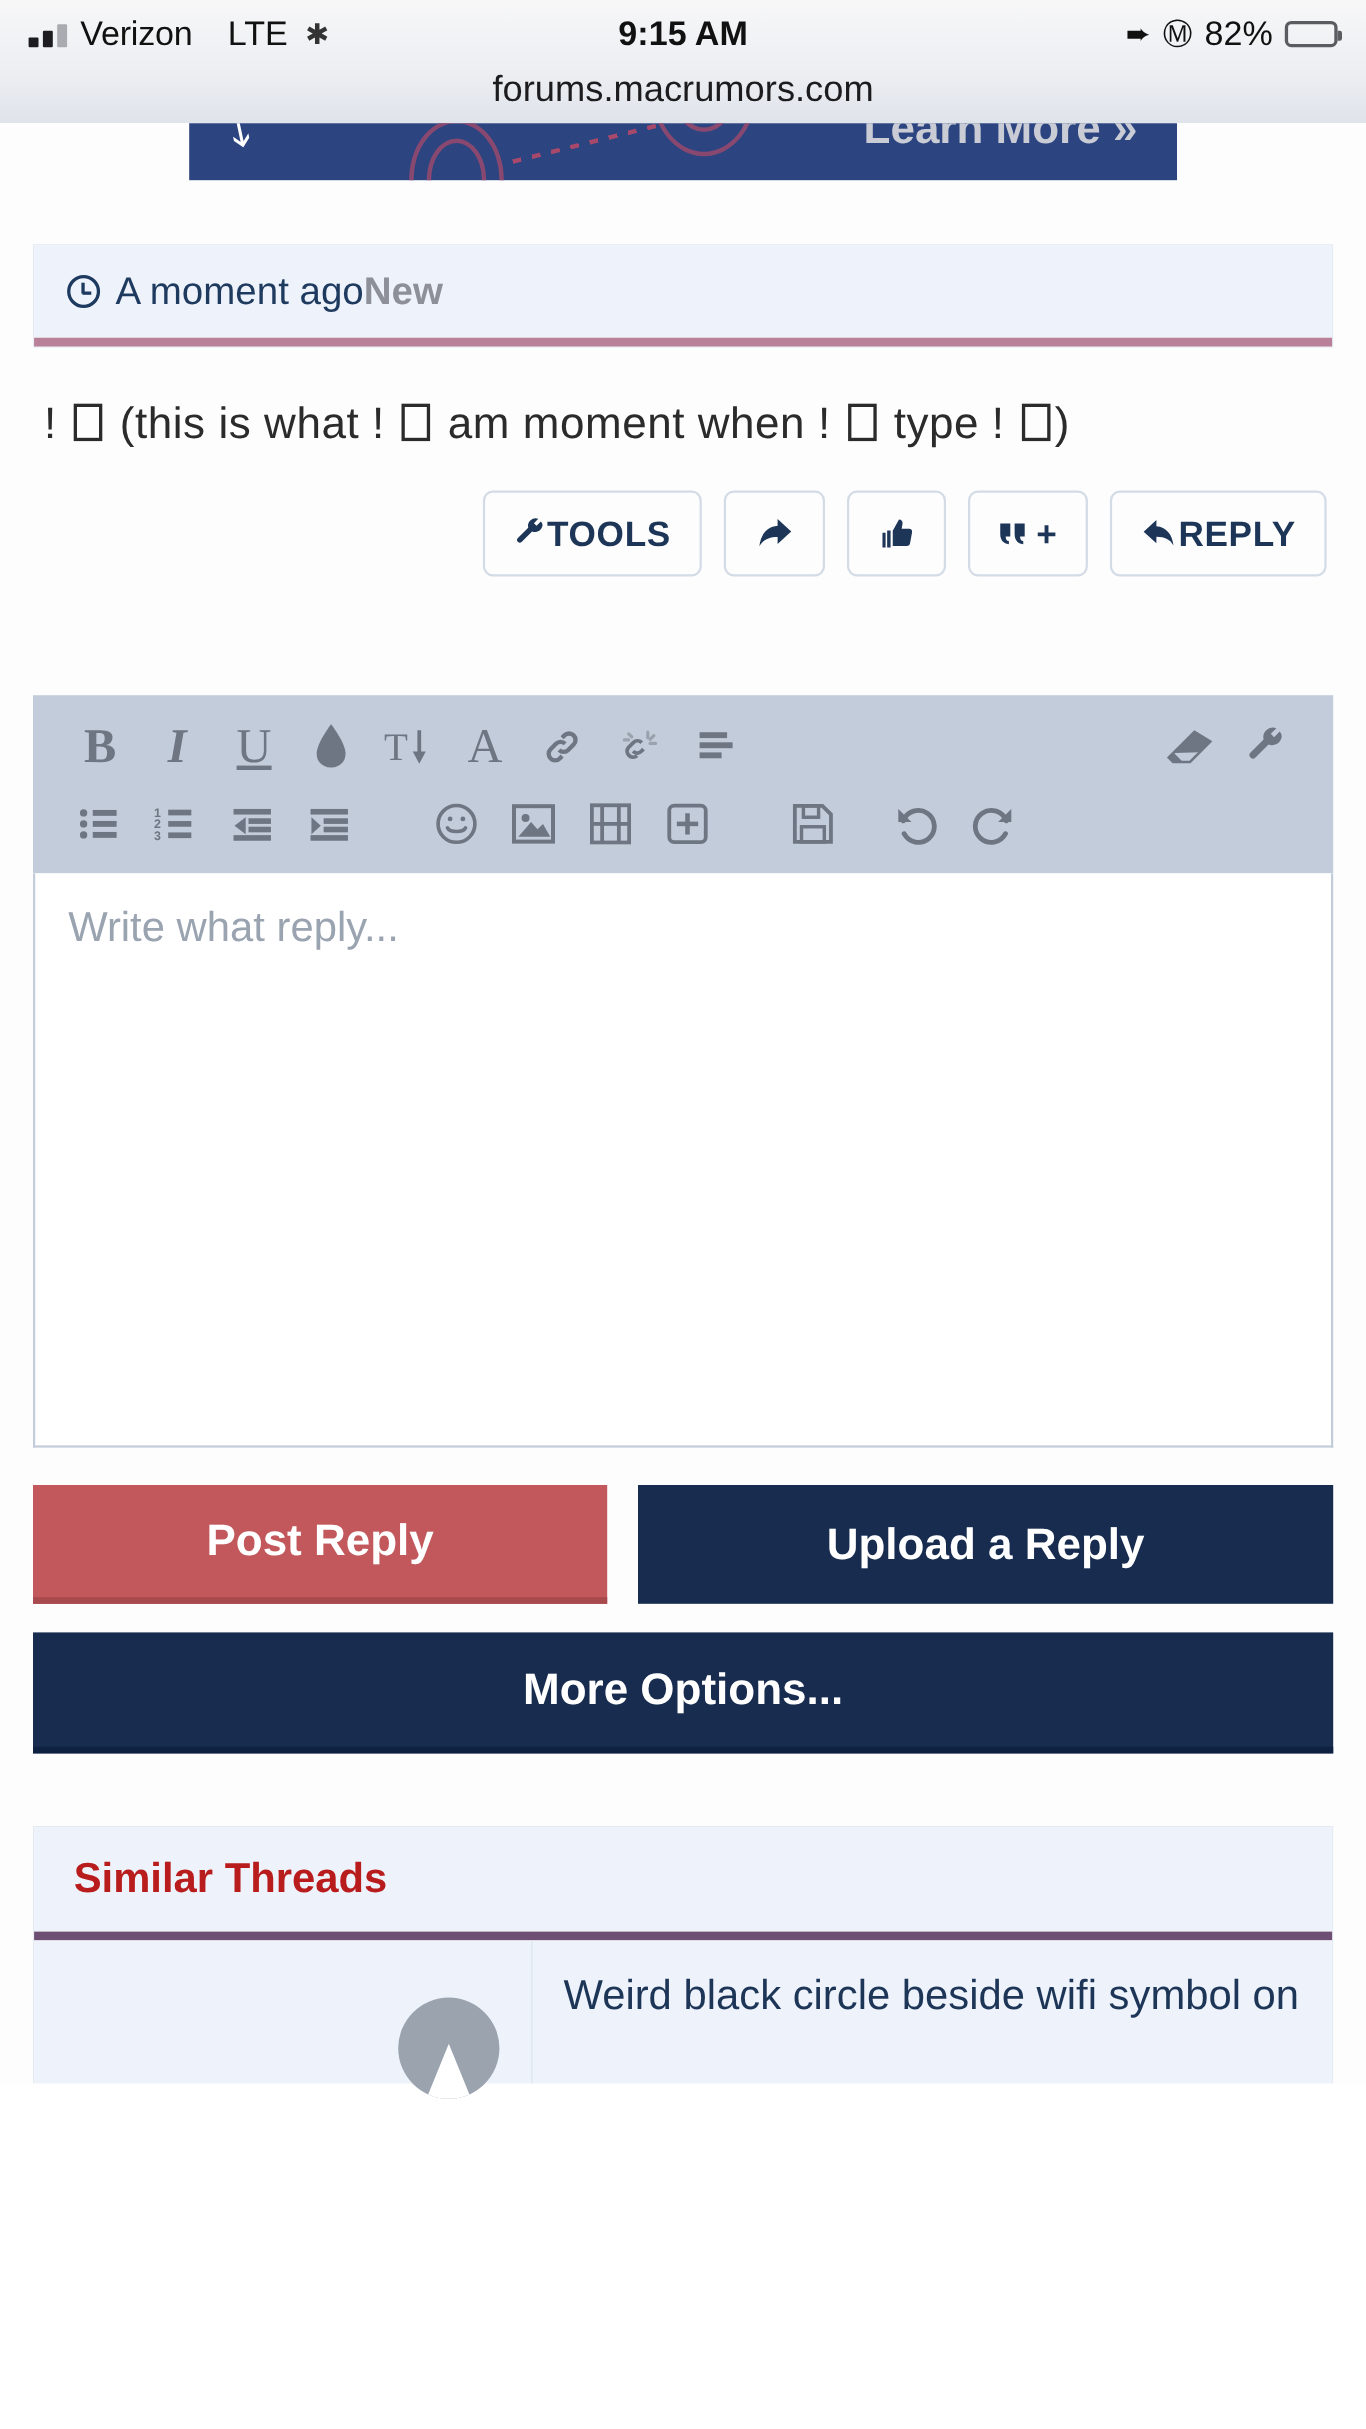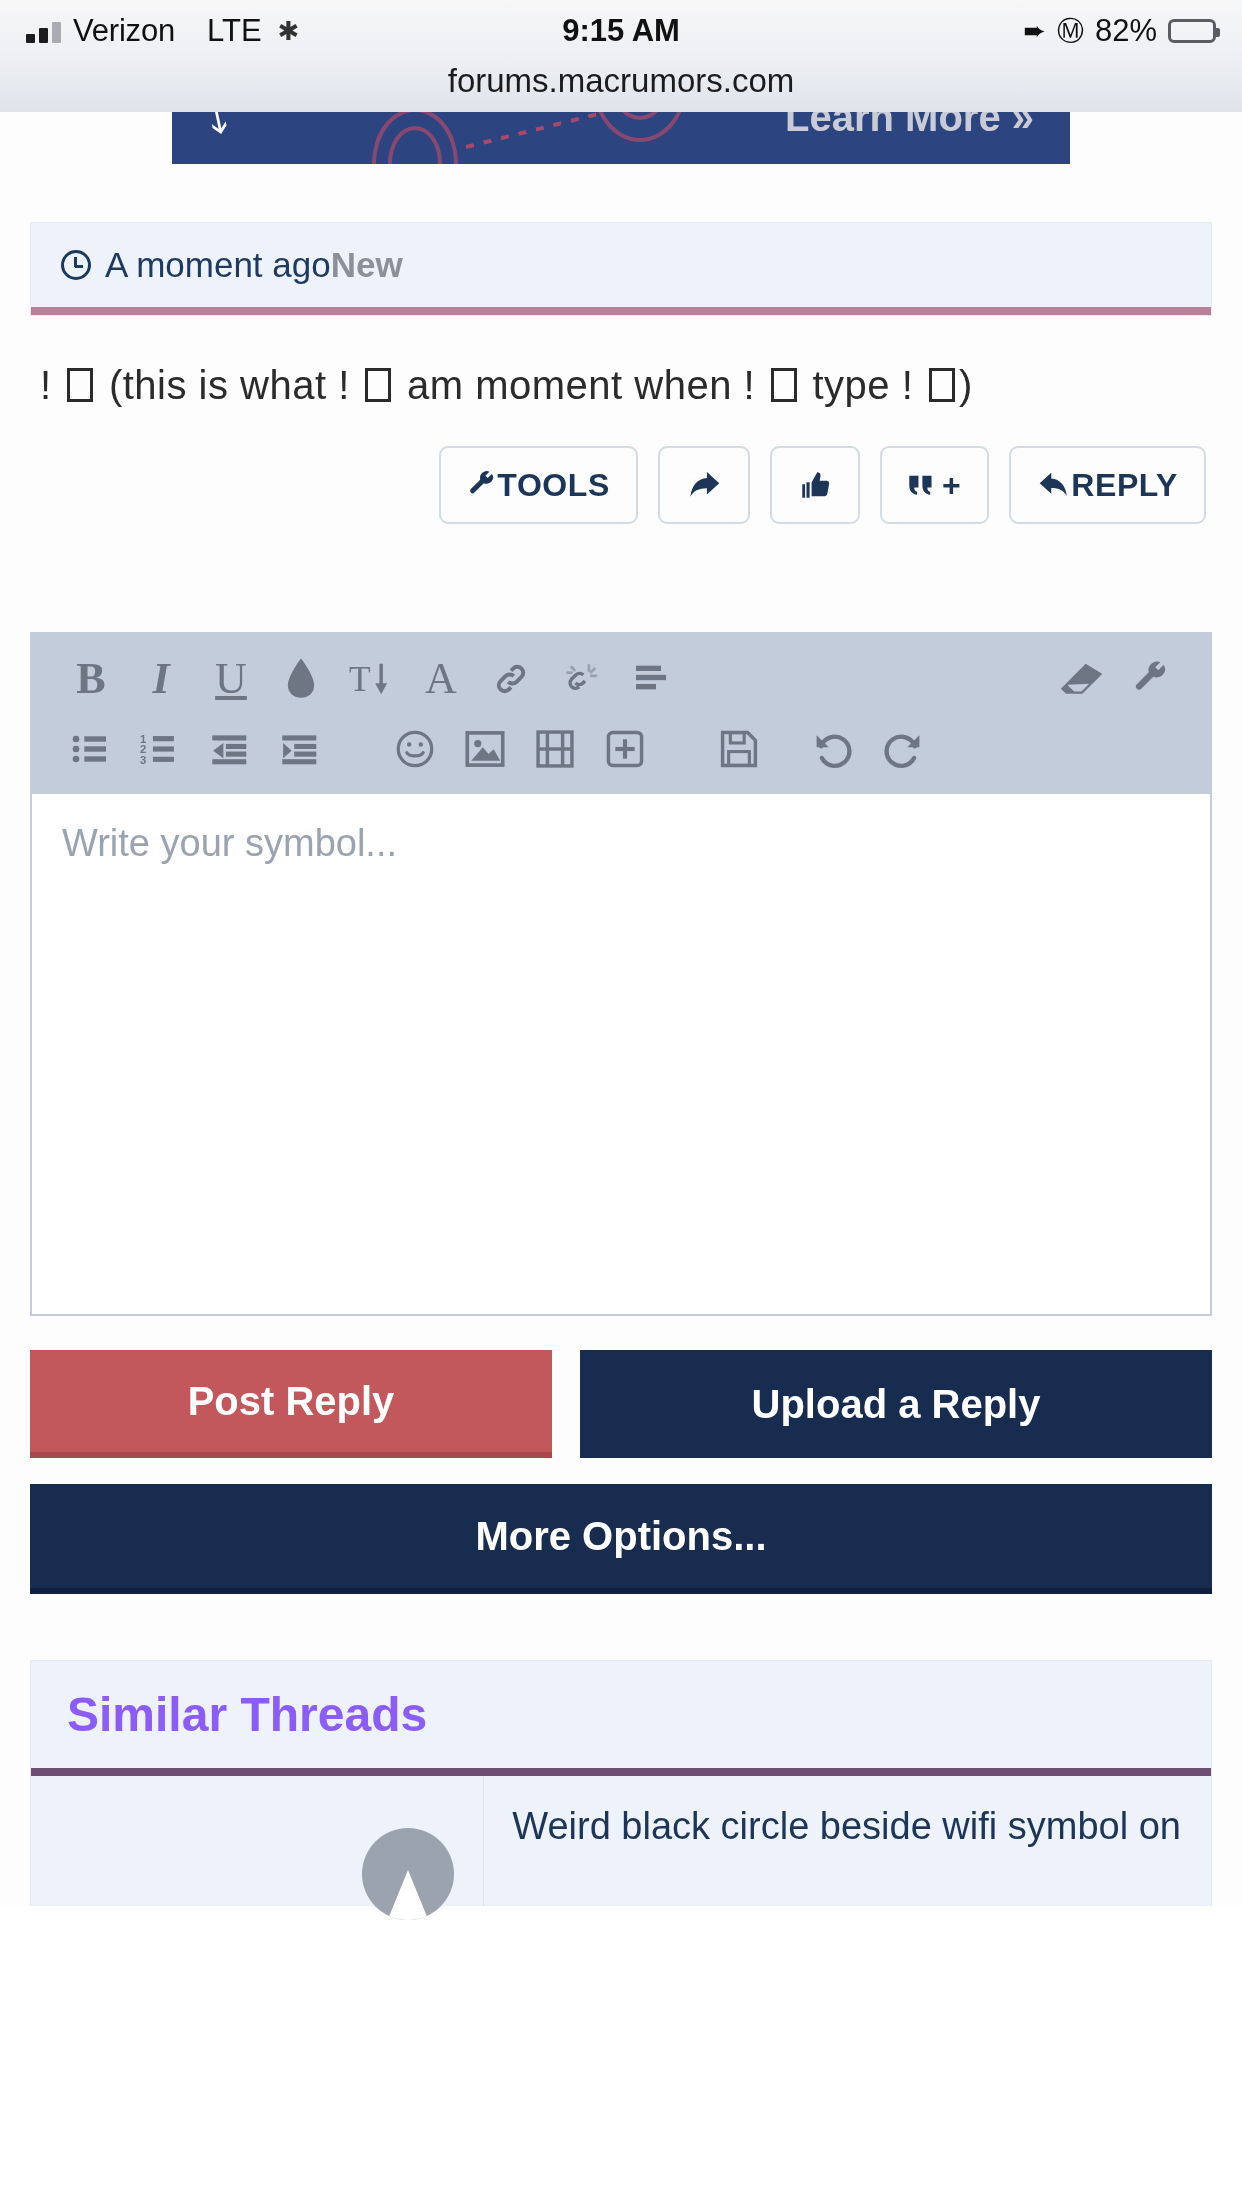--- a/index.html
+++ b/index.html
@@ -169,21 +169,21 @@
   .btn-more {
     margin: 26px 30px 0 30px; height: 110px; background: #172c4f;
     border-bottom: 6px solid #0f2140;
     display: flex; align-items: center; justify-content: center;
     color: #fff; font-size: 40px; font-weight: bold;
   }
 
   
   .similar { margin: 66px 30px 0 30px; border: 1px solid #e4e9f2; border-bottom: none; }
   .similar-head { background: #eef3fb; padding: 26px 36px; }
-  .similar-title { font-size: 48px; font-weight: bold; color: #8b5cf6; }
+  .similar-title { font-size: 38px; font-weight: bold; color: #b91c1c; }
   .similar-rule { height: 8px; background: #6f4e73; }
   .similar-row { display: flex; background: #eef3fb; min-height: 130px; justify-content: flex-end; }
   .similar-avatar-cell {
     width: 152px; border-right: 1px solid #dbe3ef;
     display: flex; align-items: flex-end; justify-content: center; padding-bottom: 0;
   }
   .avatar-circle {
     width: 92px; height: 92px; border-radius: 50%; background: #9aa3ae;
     position: relative; overflow: hidden; margin-bottom: -14px;
   }
@@ -467,21 +467,21 @@
             <svg width="40" height="40" viewBox="0 0 22 22">
               <path d="M17.5 9.5a8 8 0 1 0-.4 6.4" fill="none" stroke="#6e7583" stroke-width="2.4" stroke-linecap="round"></path>
               <path d="M20 3.5v6.6h-6.6z" fill="#6e7583"></path>
             </svg>
           </div>
         </div>
       </div>
 
     </div>
     <div class="ed-area">
-      <span class="ed-placeholder">Write your symbol...</span>
+      <span class="ed-placeholder">Write what reply...</span>
     </div>
   </div>
 
   <div class="submit-row">
     <div class="btn-post">Post Reply</div>
     <div class="btn-upload">Upload a Reply</div>
   </div>
   <div class="btn-more">More Options...</div>
 
   <div class="similar">

